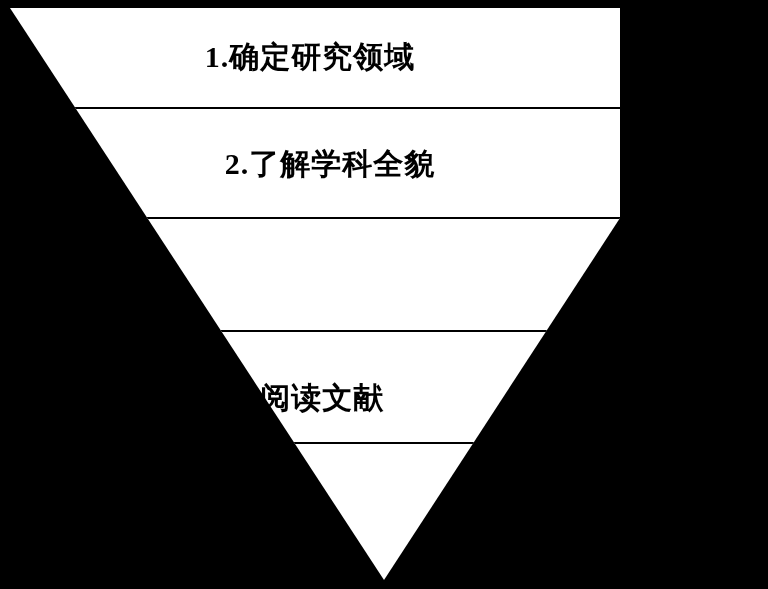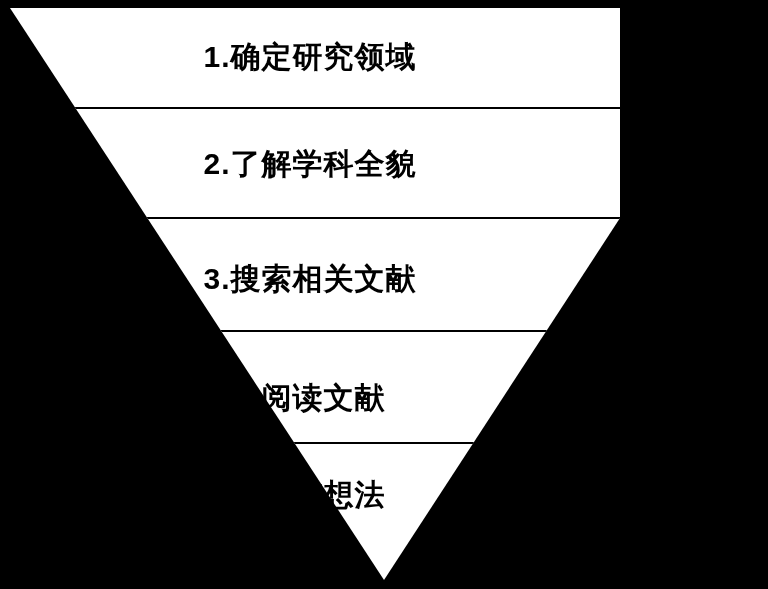--- a/index.html
+++ b/index.html
@@ -5,21 +5,21 @@
     html, body {
       margin: 0;
       padding: 0;
       background: #000000;
     }
     .canvas {
       position: relative;
       width: 620px;
       height: 589px;
       overflow: hidden;
-      font-family: Liberation Sans, sans-serif;
+      font-family: Liberation Serif, serif;
     }
     .canvas svg {
       position: absolute;
       top: 0;
       left: 0;
       display: block;
     }
     .stage-label {
       position: absolute;
       left: 0;
@@ -27,21 +27,21 @@
       text-align: center;
       font-weight: bold;
       font-size: 30px;
       line-height: 36px;
       color: #000000;
       letter-spacing: 1px;
       white-space: nowrap;
       pointer-events: none;
     }
     .stage-1 { top: 39px; }
-    .stage-2 { top: 146px; }
+    .stage-2 { top: 146px; margin-left: 20px; }
     .stage-3 { top: 261px; }
     .stage-4 { top: 372px; margin-top: 8px; }
     .stage-5 { top: 477px; }
   </style>
 </head>
 <body>
 
 <div class="canvas">
 
   <svg width="768" height="589" viewBox="0 0 768 589">
@@ -60,19 +60,17 @@
       <line x1="0" y1="218" x2="768" y2="218"></line>
       <line x1="0" y1="331" x2="768" y2="331"></line>
       <line x1="0" y1="443" x2="768" y2="443"></line>
     </g>
   </svg>
 
   <div class="stage-label stage-1">1.确定研究领域</div>
 
   <div class="stage-label stage-2">2.了解学科全貌</div>
 
-  <div class="stage-label stage-3">3.搜索相关文献</div>
 
   <div class="stage-label stage-4">4.阅读文献</div>
 
-  <div class="stage-label stage-5">5.提炼想法</div>
 
 </div>
 
 </body></html>

